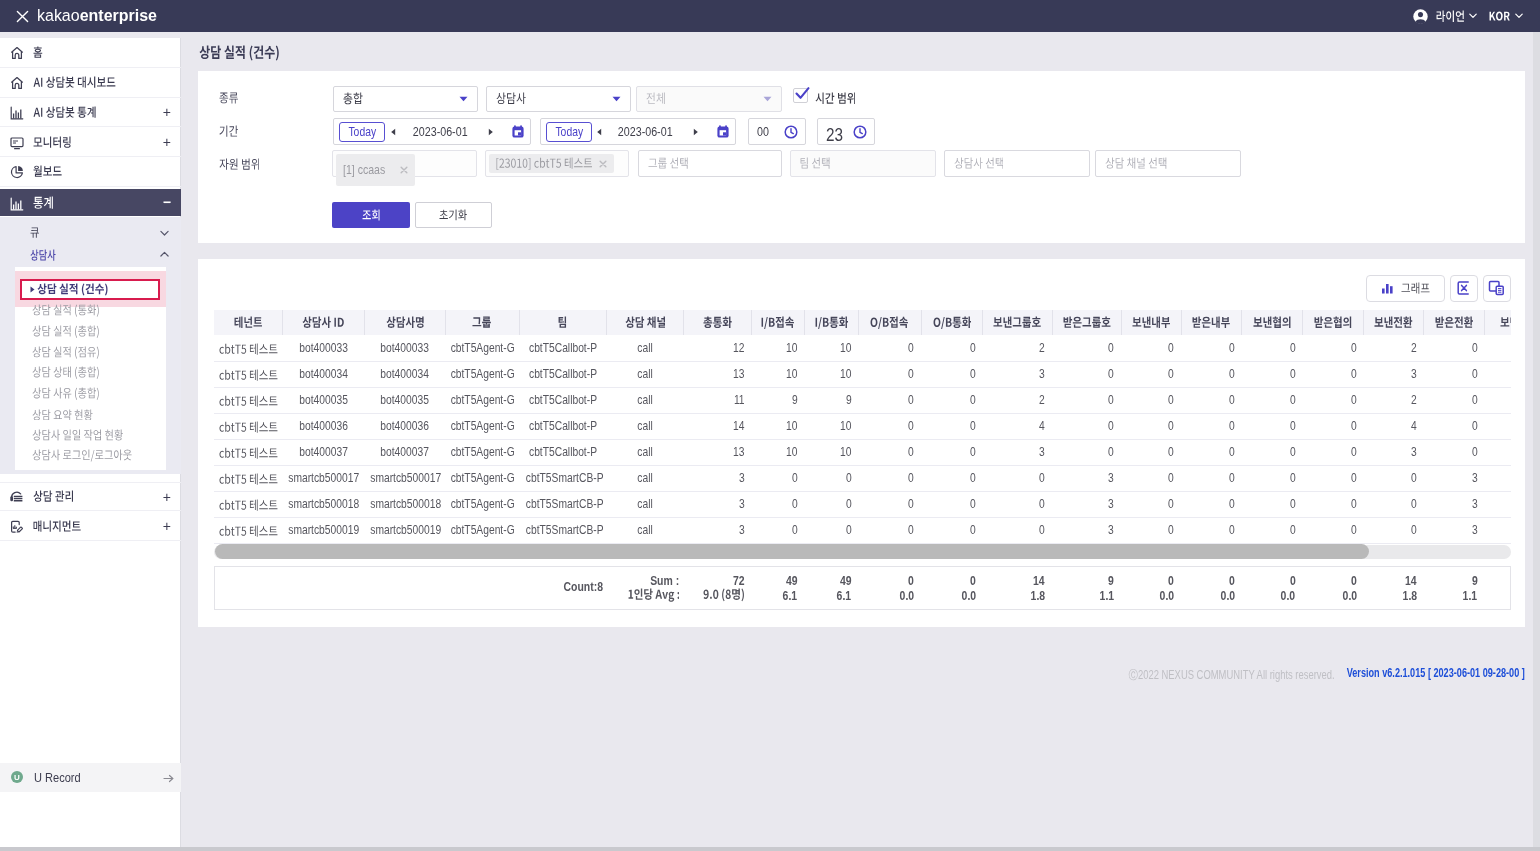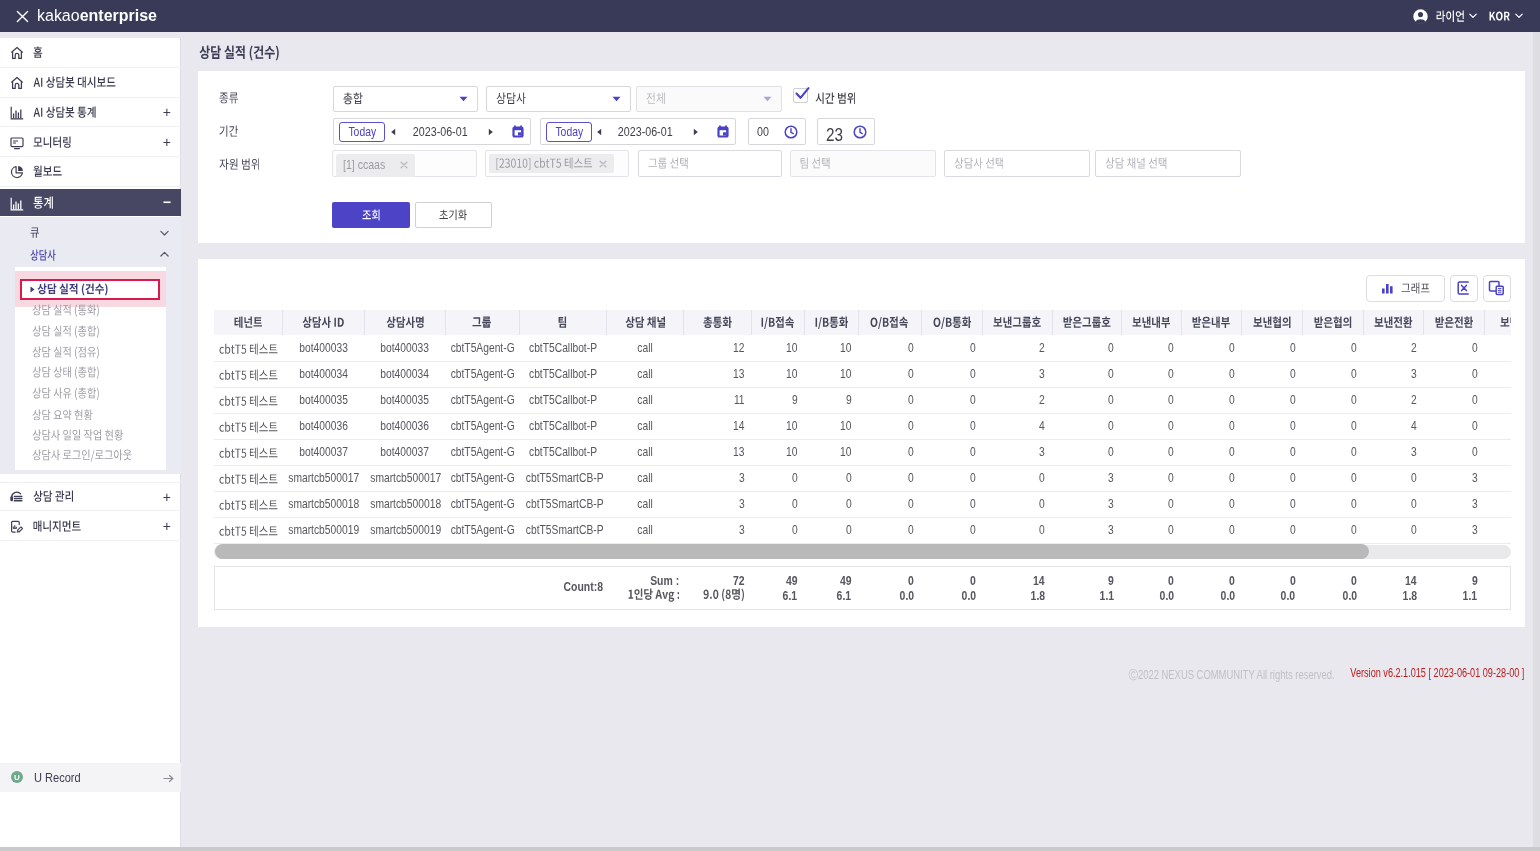--- a/index.html
+++ b/index.html
@@ -325,21 +325,21 @@
 <svg class="abs" style="left:853.0px;top:124.5px" width="14" height="14" viewBox="0 0 14 14">
     <circle cx="7" cy="7" r="5.8" stroke="#4a41c8" stroke-width="1.5" fill="none"></circle>
     <path d="M7 3.8V7.3L9.3 8.6" stroke="#4a41c8" stroke-width="1.4" fill="none" stroke-linecap="round"></path>
   </svg>
 <div class="abs fx" style="left:218.5px;top:136.5px;height:55px">
     <svg style="color:#46465a" width="40.7" height="12.3" viewBox="-0.13 -10.84 40.7 12.3">
       <path fill="currentColor" d="M2.9 -8.7L3.6 -8.7L3.6 -6.9Q3.6 -6 3.4 -5.1Q3.2 -4.3 2.8 -3.5Q2.4 -2.7 1.9 -2.1Q1.5 -1.5 0.9 -1.2L0.4 -2Q0.9 -2.3 1.3 -2.8Q1.8 -3.4 2.1 -4Q2.5 -4.7 2.7 -5.4Q2.9 -6.2 2.9 -6.9L2.9 -8.7ZM3.1 -8.7L3.8 -8.7L3.8 -6.9Q3.8 -6.2 4 -5.5Q4.1 -4.8 4.5 -4.2Q4.8 -3.6 5.3 -3.1Q5.7 -2.6 6.2 -2.3L5.7 -1.5Q5.2 -1.8 4.7 -2.4Q4.2 -2.9 3.8 -3.7Q3.5 -4.4 3.3 -5.2Q3.1 -6.1 3.1 -6.9L3.1 -8.7ZM0.7 -9.2L5.9 -9.2L5.9 -8.3L0.7 -8.3L0.7 -9.2ZM7 -10.3L7.9 -10.3L7.9 1L7 1L7 -10.3ZM7.7 -5.8L9.5 -5.8L9.5 -4.9L7.7 -4.9L7.7 -5.8ZM13 -4.6L13.9 -4.6L13.9 -2.1L13 -2.1L13 -4.6ZM17.3 -10.3L18.2 -10.3L18.2 -1.7L17.3 -1.7L17.3 -10.3ZM11.6 -0.1L18.4 -0.1L18.4 0.7L11.6 0.7L11.6 -0.1ZM11.6 -2.6L12.5 -2.6L12.5 0.1L11.6 0.1L11.6 -2.6ZM10.4 -4.2L10.3 -5.1Q11.1 -5.1 12.2 -5.1Q13.2 -5.2 14.3 -5.2Q15.4 -5.3 16.4 -5.4L16.5 -4.7Q15.5 -4.5 14.4 -4.4Q13.3 -4.3 12.3 -4.3Q11.2 -4.2 10.4 -4.2ZM15.3 -3.7L17.5 -3.7L17.5 -2.9L15.3 -2.9L15.3 -3.7ZM13.4 -9.9Q14.1 -9.9 14.6 -9.6Q15.2 -9.4 15.4 -8.9Q15.7 -8.5 15.7 -7.9Q15.7 -7.3 15.4 -6.9Q15.2 -6.4 14.6 -6.2Q14.1 -5.9 13.4 -5.9Q12.7 -5.9 12.1 -6.2Q11.6 -6.4 11.3 -6.9Q11 -7.3 11 -7.9Q11 -8.5 11.3 -8.9Q11.6 -9.4 12.1 -9.6Q12.7 -9.9 13.4 -9.9ZM13.4 -9.1Q12.7 -9.1 12.3 -8.8Q11.8 -8.4 11.8 -7.9Q11.8 -7.4 12.3 -7Q12.7 -6.7 13.4 -6.7Q14 -6.7 14.5 -7Q14.9 -7.4 14.9 -7.9Q14.9 -8.3 14.7 -8.5Q14.5 -8.8 14.2 -8.9Q13.8 -9.1 13.4 -9.1ZM22.9 -9.7L23.8 -9.7L23.8 -7.9L26.4 -7.9L26.4 -9.7L27.3 -9.7L27.3 -4.4L22.9 -4.4L22.9 -9.7ZM23.8 -7.1L23.8 -5.2L26.4 -5.2L26.4 -7.1L23.8 -7.1ZM27 -7.5L29.7 -7.5L29.7 -6.6L27 -6.6L27 -7.5ZM29.5 -10.3L30.4 -10.3L30.4 -3.8L29.5 -3.8L29.5 -10.3ZM24.1 -3.2L30.4 -3.2L30.4 0.8L24.1 0.8L24.1 -3.2ZM29.5 -2.4L25 -2.4L25 -0L29.5 -0L29.5 -2.4ZM35.4 -9.8Q36.1 -9.8 36.6 -9.5Q37.2 -9.2 37.5 -8.7Q37.8 -8.2 37.8 -7.5Q37.8 -6.8 37.5 -6.3Q37.2 -5.7 36.6 -5.4Q36.1 -5.2 35.4 -5.2Q34.7 -5.2 34.1 -5.4Q33.6 -5.7 33.2 -6.3Q32.9 -6.8 32.9 -7.5Q32.9 -8.2 33.2 -8.7Q33.6 -9.2 34.1 -9.5Q34.7 -9.8 35.4 -9.8ZM35.4 -8.9Q34.9 -8.9 34.6 -8.8Q34.2 -8.6 34 -8.2Q33.8 -7.9 33.8 -7.5Q33.8 -7.1 34 -6.7Q34.2 -6.4 34.6 -6.2Q34.9 -6 35.4 -6Q35.8 -6 36.2 -6.2Q36.6 -6.4 36.8 -6.7Q37 -7.1 37 -7.5Q37 -7.9 36.8 -8.2Q36.6 -8.6 36.2 -8.8Q35.8 -8.9 35.4 -8.9ZM35 -3.9L35.9 -3.9L35.9 0.6L35 0.6L35 -3.9ZM39.2 -10.3L40.1 -10.3L40.1 1L39.2 1L39.2 -10.3ZM32.3 -3.3L32.2 -4.2Q33.1 -4.2 34.2 -4.2Q35.2 -4.2 36.4 -4.3Q37.5 -4.4 38.5 -4.6L38.6 -3.8Q37.5 -3.6 36.4 -3.5Q35.3 -3.4 34.3 -3.4Q33.2 -3.3 32.3 -3.3Z"></path>
     </svg>
   </div>
 <div class="abs" style="left:332.3px;top:150px;width:144.9px;height:27px;border:1px solid #e3e3e9;border-radius:2px;background:#fdfdfd"></div>
-<div class="abs fx" style="left:336.3px;top:153.8px;height:23px;padding:0 7px;background:#ececee;border-radius:2px;font-size:12.4px;color:#9a9aa0">
+<div class="abs fx" style="left:336.3px;top:153.8px;height:32px;padding:0 7px;background:#ececee;border-radius:2px;font-size:12.4px;color:#9a9aa0">
     <span class="cx">[1] ccaas</span>
     <span style="margin-left:7px;display:flex">
       <svg width="8" height="8" viewBox="0 0 9 9">
         <path d="M1.3 1.3L7.7 7.7M7.7 1.3L1.3 7.7" stroke="#bcbcc0" stroke-width="1.6" fill="none" stroke-linecap="round"></path>
       </svg>
     </span>
   </div>
 <div class="abs" style="left:484.5px;top:150px;width:144.9px;height:27px;border:1px solid #e3e3e9;border-radius:2px;background:#fdfdfd"></div>
 <div class="abs fx" style="left:488.5px;top:153.8px;height:19.5px;padding:0 7px;background:#ececee;border-radius:2px">
     <svg style="color:#9a9aa0" width="96.8" height="13.3" viewBox="0.61 -10.67 96.8 13.3">
@@ -816,14 +816,14 @@
 <div class="abs" style="right:244.6px;top:588.5px;font-size:12.3px;font-weight:700;color:#56565e"><span class="cxr">0.0</span></div>
 <div class="abs" style="right:183.3px;top:588.5px;font-size:12.3px;font-weight:700;color:#56565e"><span class="cxr">0.0</span></div>
 <div class="abs" style="right:122.9px;top:588.5px;font-size:12.3px;font-weight:700;color:#56565e"><span class="cxr">1.8</span></div>
 <div class="abs" style="right:62.5px;top:588.5px;font-size:12.3px;font-weight:700;color:#56565e"><span class="cxr">1.1</span></div>
 <div class="abs fx" style="right:795.5px;top:588.5px;height:13px">
     <svg style="color:#56565e" width="41.5" height="13.8" viewBox="-0.08 -10.80 41.5 13.8">
       <path fill="currentColor" d="M2.7 0.2Q1.9 0.2 1.4 -0.1Q0.9 -0.4 0.5 -0.9L1.4 -2Q1.6 -1.7 1.9 -1.5Q2.2 -1.3 2.6 -1.3Q2.9 -1.3 3.2 -1.5Q3.5 -1.7 3.7 -2.1Q4 -2.5 4.1 -3.1Q4.2 -3.8 4.2 -4.8Q4.2 -5.9 4.1 -6.6Q3.9 -7.3 3.6 -7.6Q3.3 -7.9 2.9 -7.9Q2.6 -7.9 2.4 -7.7Q2.1 -7.5 2 -7.2Q1.8 -6.8 1.8 -6.2Q1.8 -5.7 2 -5.4Q2.1 -5 2.3 -4.8Q2.6 -4.7 2.9 -4.7Q3.3 -4.7 3.6 -4.9Q3.9 -5.1 4.2 -5.7L4.3 -4.5Q4.1 -4.1 3.8 -3.9Q3.5 -3.6 3.2 -3.5Q2.9 -3.4 2.6 -3.4Q2 -3.4 1.5 -3.7Q1 -4 0.7 -4.6Q0.4 -5.3 0.4 -6.2Q0.4 -7.2 0.8 -7.9Q1.1 -8.5 1.6 -8.9Q2.2 -9.3 2.9 -9.3Q3.4 -9.3 3.9 -9Q4.4 -8.7 4.8 -8.2Q5.2 -7.7 5.4 -6.8Q5.6 -5.9 5.6 -4.8Q5.6 -3.5 5.4 -2.5Q5.2 -1.6 4.7 -1Q4.3 -0.4 3.8 -0.1Q3.2 0.2 2.7 0.2ZM7.9 0.2Q7.5 0.2 7.2 -0.2Q6.9 -0.5 6.9 -1Q6.9 -1.5 7.2 -1.9Q7.5 -2.2 7.9 -2.2Q8.3 -2.2 8.6 -1.9Q8.8 -1.5 8.8 -1Q8.8 -0.5 8.6 -0.2Q8.3 0.2 7.9 0.2ZM12.7 0.2Q11.9 0.2 11.3 -0.4Q10.7 -0.9 10.4 -2Q10 -3 10 -4.6Q10 -6.2 10.4 -7.2Q10.7 -8.2 11.3 -8.8Q11.9 -9.3 12.7 -9.3Q13.4 -9.3 14 -8.8Q14.6 -8.2 14.9 -7.2Q15.3 -6.2 15.3 -4.6Q15.3 -3 14.9 -2Q14.6 -0.9 14 -0.4Q13.4 0.2 12.7 0.2ZM12.7 -1.2Q13 -1.2 13.3 -1.5Q13.5 -1.9 13.7 -2.6Q13.8 -3.3 13.8 -4.6Q13.8 -5.9 13.7 -6.6Q13.5 -7.3 13.3 -7.6Q13 -7.9 12.7 -7.9Q12.3 -7.9 12.1 -7.6Q11.8 -7.3 11.6 -6.6Q11.5 -5.9 11.5 -4.6Q11.5 -3.3 11.6 -2.6Q11.8 -1.9 12.1 -1.5Q12.3 -1.2 12.7 -1.2ZM20.6 2.5Q19.8 1.1 19.4 -0.5Q19 -2 19 -3.9Q19 -5.7 19.4 -7.3Q19.8 -8.8 20.6 -10.2L21.5 -9.8Q20.9 -8.4 20.5 -6.9Q20.2 -5.4 20.2 -3.9Q20.2 -2.4 20.5 -0.8Q20.9 0.7 21.5 2L20.6 2.5ZM25.1 0.2Q24.4 0.2 23.8 -0.1Q23.2 -0.4 22.9 -1Q22.6 -1.5 22.6 -2.3Q22.6 -2.9 22.7 -3.3Q22.9 -3.8 23.2 -4.1Q23.5 -4.4 23.9 -4.6L23.9 -4.7Q23.4 -5.1 23.1 -5.6Q22.9 -6.1 22.9 -6.9Q22.9 -7.6 23.2 -8.1Q23.5 -8.7 24 -9Q24.5 -9.3 25.2 -9.3Q25.9 -9.3 26.4 -9Q26.9 -8.7 27.2 -8.1Q27.4 -7.6 27.4 -6.8Q27.4 -6.4 27.3 -6Q27.2 -5.6 26.9 -5.3Q26.7 -5 26.4 -4.8L26.4 -4.7Q26.8 -4.5 27.1 -4.1Q27.4 -3.8 27.6 -3.4Q27.7 -2.9 27.7 -2.3Q27.7 -1.6 27.4 -1Q27.1 -0.5 26.5 -0.1Q25.9 0.2 25.1 0.2ZM25.6 -5.2Q25.9 -5.6 26 -5.9Q26.2 -6.3 26.2 -6.7Q26.2 -7.1 26.1 -7.4Q25.9 -7.7 25.7 -7.8Q25.5 -8 25.2 -8Q24.8 -8 24.5 -7.7Q24.2 -7.4 24.2 -6.9Q24.2 -6.4 24.4 -6.1Q24.6 -5.8 24.9 -5.6Q25.2 -5.4 25.6 -5.2ZM25.2 -1.1Q25.5 -1.1 25.8 -1.2Q26 -1.4 26.2 -1.7Q26.3 -1.9 26.3 -2.3Q26.3 -2.7 26.2 -2.9Q26.1 -3.2 25.8 -3.4Q25.6 -3.6 25.3 -3.8Q25 -4 24.6 -4.2Q24.3 -3.8 24.1 -3.4Q23.9 -3 23.9 -2.5Q23.9 -2.1 24.1 -1.8Q24.2 -1.5 24.5 -1.3Q24.8 -1.1 25.2 -1.1ZM33.3 -8.7L35.8 -8.7L35.8 -7.4L33.3 -7.4L33.3 -8.7ZM33.3 -6.4L35.8 -6.4L35.8 -5.1L33.3 -5.1L33.3 -6.4ZM35.4 -10.3L36.8 -10.3L36.8 -3.6L35.4 -3.6L35.4 -10.3ZM29 -9.5L33.6 -9.5L33.6 -4.2L29 -4.2L29 -9.5ZM32.3 -8.2L30.4 -8.2L30.4 -5.5L32.3 -5.5L32.3 -8.2ZM33.5 -3.3Q35 -3.3 35.9 -2.7Q36.8 -2.2 36.8 -1.1Q36.8 -0.1 35.9 0.5Q35 1.1 33.5 1.1Q31.9 1.1 31.1 0.5Q30.2 -0.1 30.2 -1.1Q30.2 -2.2 31.1 -2.7Q31.9 -3.3 33.5 -3.3ZM33.5 -2.1Q32.8 -2.1 32.4 -2Q32 -1.9 31.8 -1.7Q31.5 -1.5 31.5 -1.1Q31.5 -0.8 31.8 -0.6Q32 -0.4 32.4 -0.3Q32.8 -0.2 33.5 -0.2Q34.1 -0.2 34.5 -0.3Q35 -0.4 35.2 -0.6Q35.4 -0.8 35.4 -1.1Q35.4 -1.5 35.2 -1.7Q35 -1.9 34.5 -2Q34.1 -2.1 33.5 -2.1ZM39.3 2.5L38.4 2Q39 0.7 39.4 -0.8Q39.7 -2.4 39.7 -3.9Q39.7 -5.4 39.4 -6.9Q39 -8.4 38.4 -9.8L39.3 -10.2Q40.1 -8.8 40.5 -7.3Q40.9 -5.7 40.9 -3.9Q40.9 -2 40.5 -0.5Q40.1 1.1 39.3 2.5Z"></path>
     </svg>
   </div>
 <div class="abs" style="right:205.1px;top:666.5px;font-size:12.2px;color:#bfbfc4"><span class="cxr" style="transform:scaleX(.773)">Ⓒ2022 NEXUS COMMUNITY All rights reserved.</span></div>
-<div class="abs" style="right:15.7px;top:666px;font-size:12.2px;font-weight:400;color:#b91c1c"><span class="cxr" style="transform:scaleX(.749)">Version v6.2.1.015 [ 2023-06-01 09-28-00 ]</span></div>
+<div class="abs" style="right:15.7px;top:666px;font-size:12.2px;font-weight:700;color:#1d4ed8"><span class="cxr" style="transform:scaleX(.749)">Version v6.2.1.015 [ 2023-06-01 09-28-00 ]</span></div>
 <div class="abs" style="left:0;top:847px;width:1540px;height:4px;background:#c9c9ce"></div>
 <div class="abs" style="left:1533px;top:32px;width:7px;height:815px;background:#dddde2"></div>
 </body></html>

